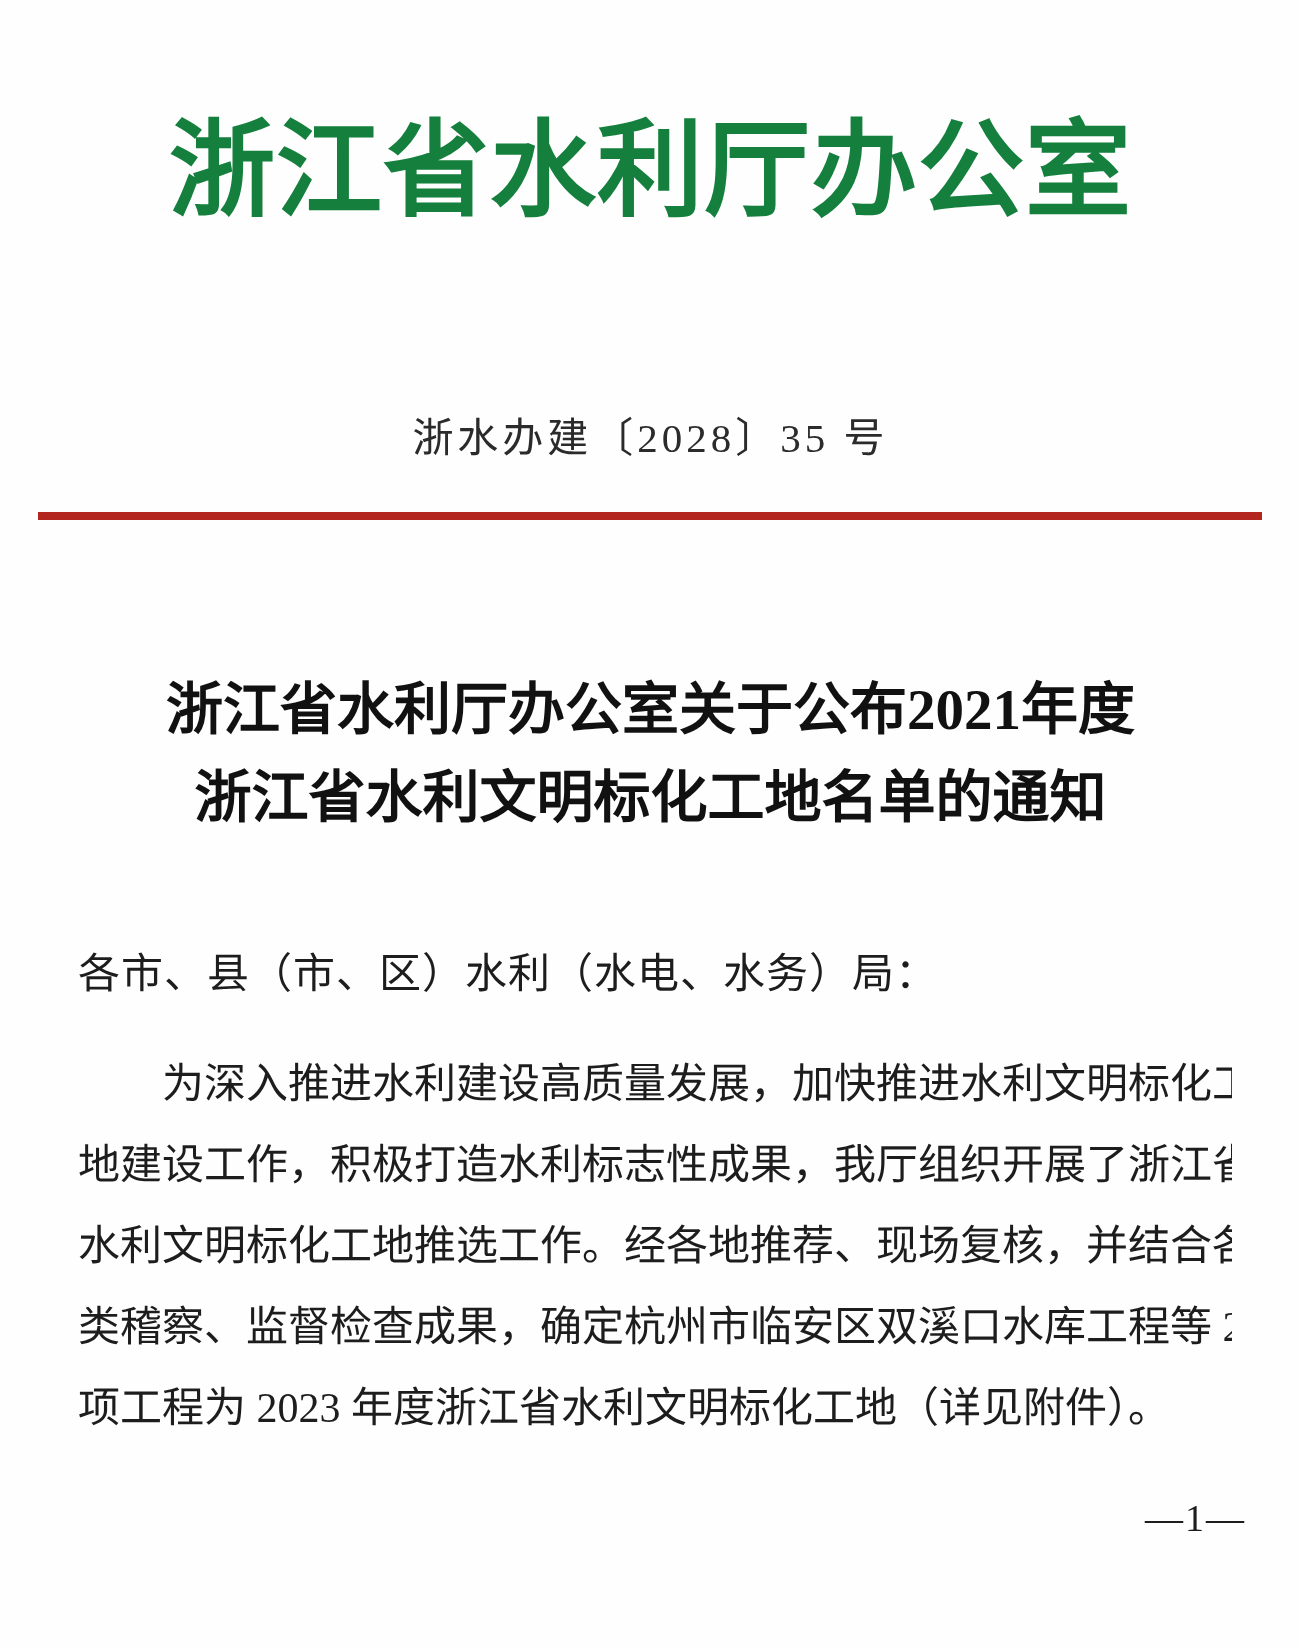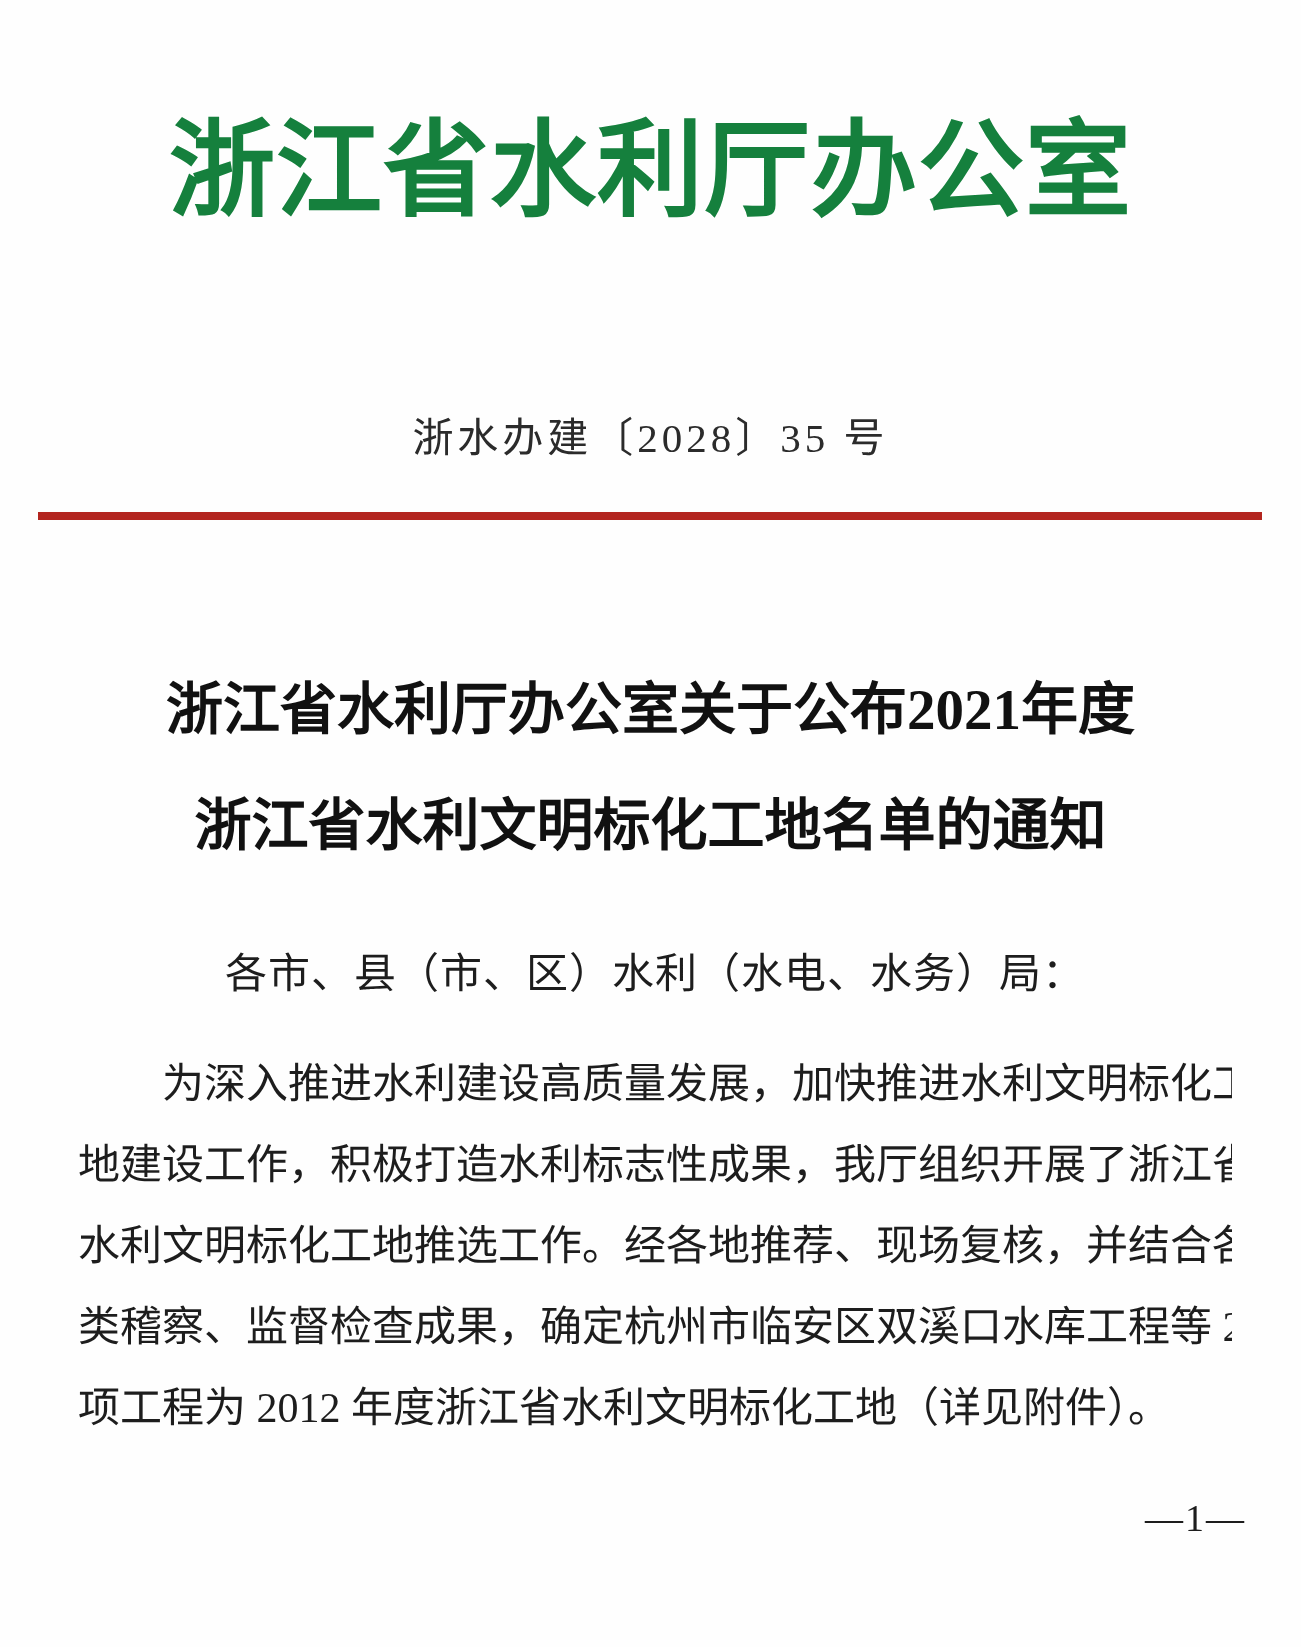--- a/index.html
+++ b/index.html
@@ -62,34 +62,33 @@
     text-align: center;
     font-weight: bold;
     color: #111111;
     font-size: 57px;
   }
   .notice-title .title-line {
     line-height: 64px;
     white-space: nowrap;
   }
   .notice-title .title-line + .title-line {
-    margin-top: 52px;
+    margin-top: 24px;
   }
   
   .salutation {
     position: absolute;
     top: 948px;
     left: 78px;
     width: 1154px;
     font-size: 42px;
     line-height: 52px;
     color: #1d1d1d;
     letter-spacing: 1px;
     white-space: nowrap;
-    text-align: center;
   }
   
   .body-paragraph {
     position: absolute;
     top: 1044px;
     left: 78px;
     width: 1154px;
     color: #1d1d1d;
     font-size: 42px;
   }
@@ -135,18 +134,18 @@
     <div class="title-line">浙江省水利文明标化工地名单的通知</div>
   </div>
 
   <div class="salutation">各市、县（市、区）水利（水电、水务）局：</div>
 
   <div class="body-paragraph">
     <div class="para-line first">为深入推进水利建设高质量发展，加快推进水利文明标化工</div>
     <div class="para-line">地建设工作，积极打造水利标志性成果，我厅组织开展了浙江省</div>
     <div class="para-line">水利文明标化工地推选工作。经各地推荐、现场复核，并结合各</div>
     <div class="para-line">类稽察、监督检查成果，确定杭州市临安区双溪口水库工程等 26</div>
-    <div class="para-line last">项工程为 2012 年度浙江省水利文明标化工地（详见附件）。</div>
+    <div class="para-line last">项工程为 2023 年度浙江省水利文明标化工地（详见附件）。</div>
   </div>
 
   <div class="page-number">—1—</div>
 
 </div>
 
 </body></html>

